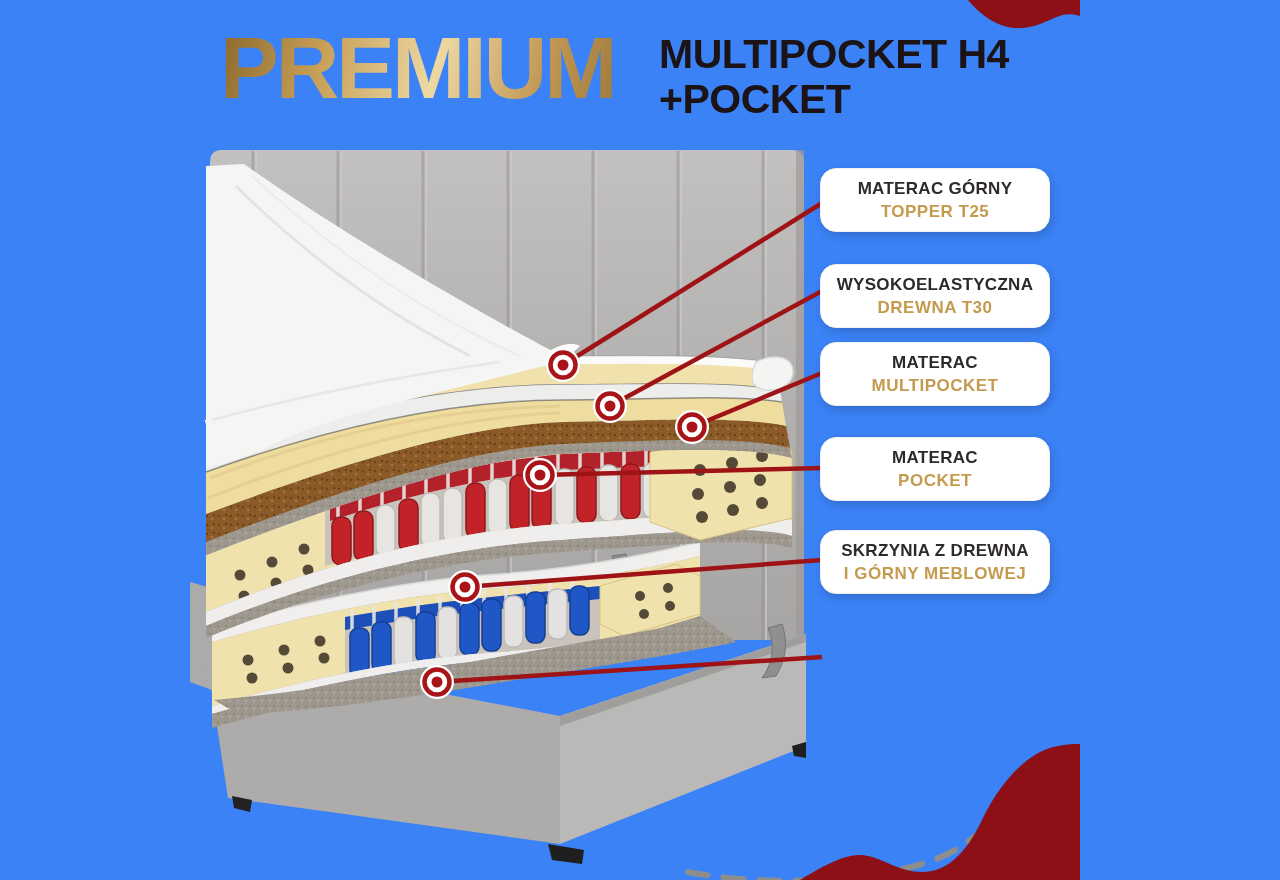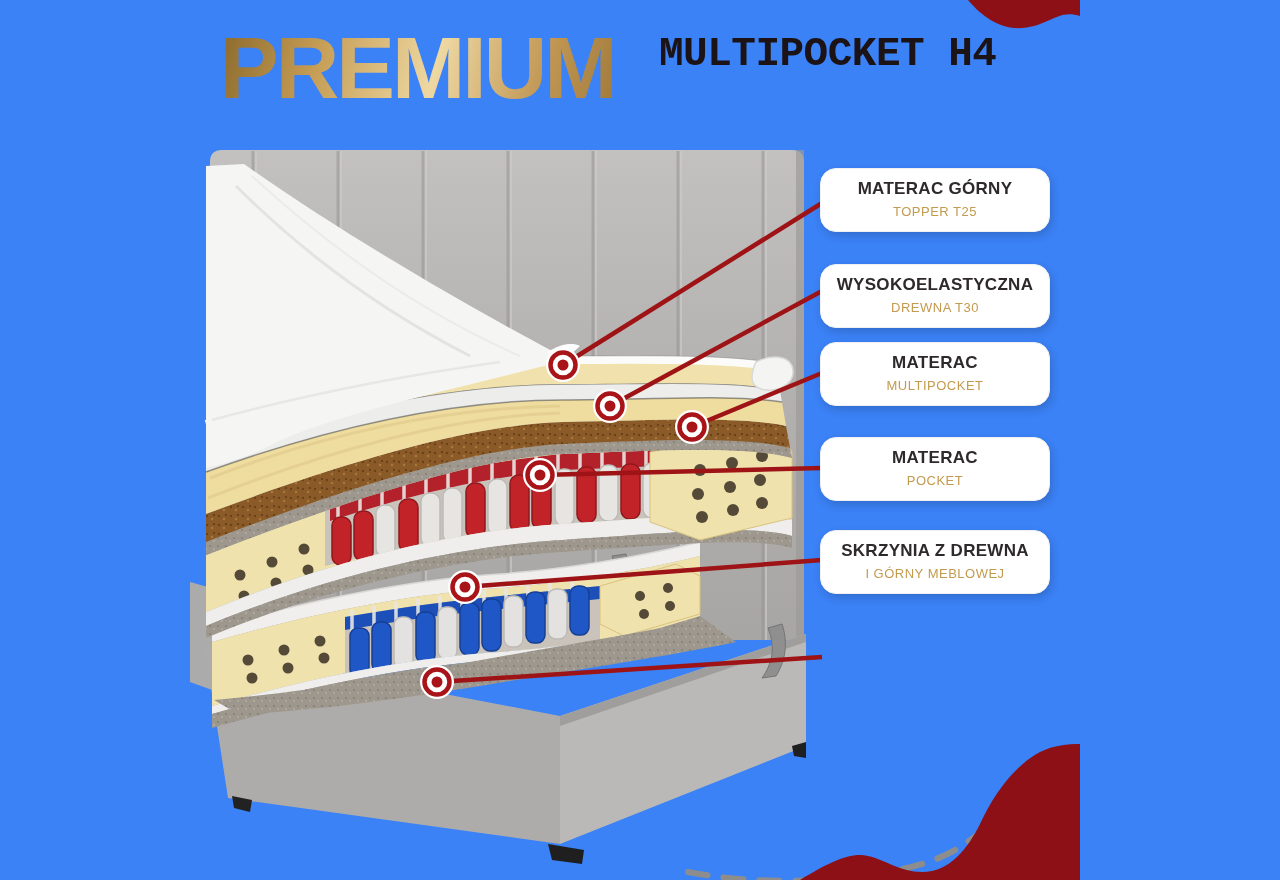--- a/index.html
+++ b/index.html
@@ -9,33 +9,33 @@
   
   .title-premium{
     position:absolute;left:220px;top:22px;width:450px;
     font-size:88px;font-weight:bold;letter-spacing:-3px;line-height:92px;
     background:linear-gradient(105deg,#8a682c 0%,#c59c54 22%,#eed8a2 48%,#c09552 72%,#8a682c 100%);
     -webkit-background-clip:text;background-clip:text;color:transparent;
   }
   .title-sub{
     position:absolute;left:659px;top:32px;
     font-size:41px;font-weight:bold;letter-spacing:-0.5px;line-height:45px;
-    color:#1b1315;white-space:nowrap;font-family:Liberation Mono, monospace;
+    color:#1b1315;white-space:nowrap;
   }
   
   .cards{position:absolute;left:0;top:0;width:1280px;height:880px;pointer-events:none;}
   .card{
     position:absolute;left:820px;width:228px;height:62px;background:#ffffff;
     border:1px solid #f0f0f0;border-radius:16px;
     box-shadow:2px 4px 8px rgba(0,0,0,0.16);
     display:flex;flex-direction:column;align-items:center;justify-content:center;
     text-align:center;
   }
   .card .l1{font-size:17px;font-weight:bold;letter-spacing:.3px;color:#2e292b;line-height:23px;}
-  .card .l2{font-size:13px;font-weight:normal;letter-spacing:.5px;color:#c49a4e;line-height:23px;}
+  .card .l2{font-size:17px;font-weight:bold;letter-spacing:.5px;color:#c49a4e;line-height:23px;}
   .card:nth-child(1){top:168px;}
   .card:nth-child(2){top:264px;}
   .card:nth-child(3){top:342px;}
   .card:nth-child(4){top:437px;}
   .card:nth-child(5){top:530px;}
   .card:nth-child(6){top:627px;text-align:center;}
   .card:nth-child(6) .l2{color:#2e292b;letter-spacing:.3px;}
 </style>
 </head>
 <body>
@@ -289,20 +289,21 @@
       <use href="#tm" x="692" y="427"></use>
       <use href="#tm" x="540" y="475"></use>
       <use href="#tm" x="465" y="587"></use>
       <use href="#tm" x="437" y="682"></use>
     </g>
   </svg>
 
   <div class="title-premium">PREMIUM</div>
   <div class="title-sub">
     <div>MULTIPOCKET H4</div>
+    <div>+POCKET</div>
   </div>
 
   <div class="cards">
     <div class="card">
       <span class="l1">MATERAC GÓRNY</span>
       <span class="l2">TOPPER T25</span>
     </div>
     <div class="card">
       <span class="l1">WYSOKOELASTYCZNA</span>
       <span class="l2">DREWNA T30</span>

